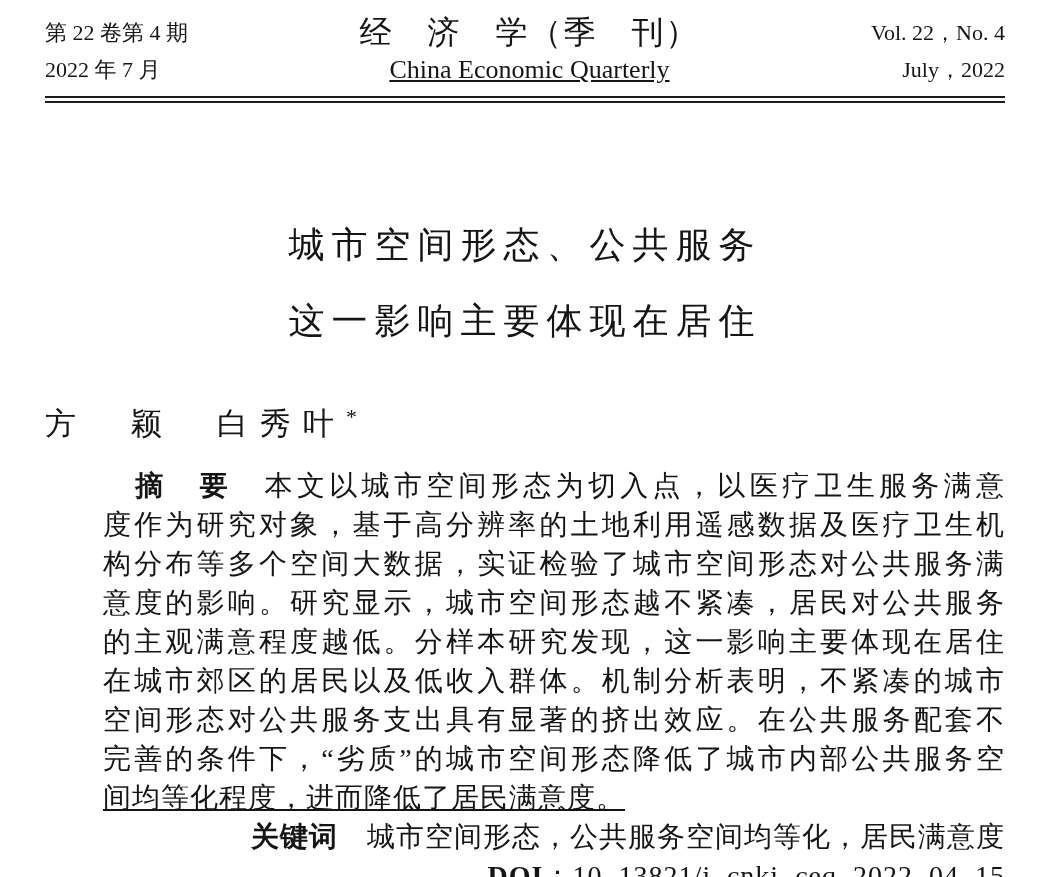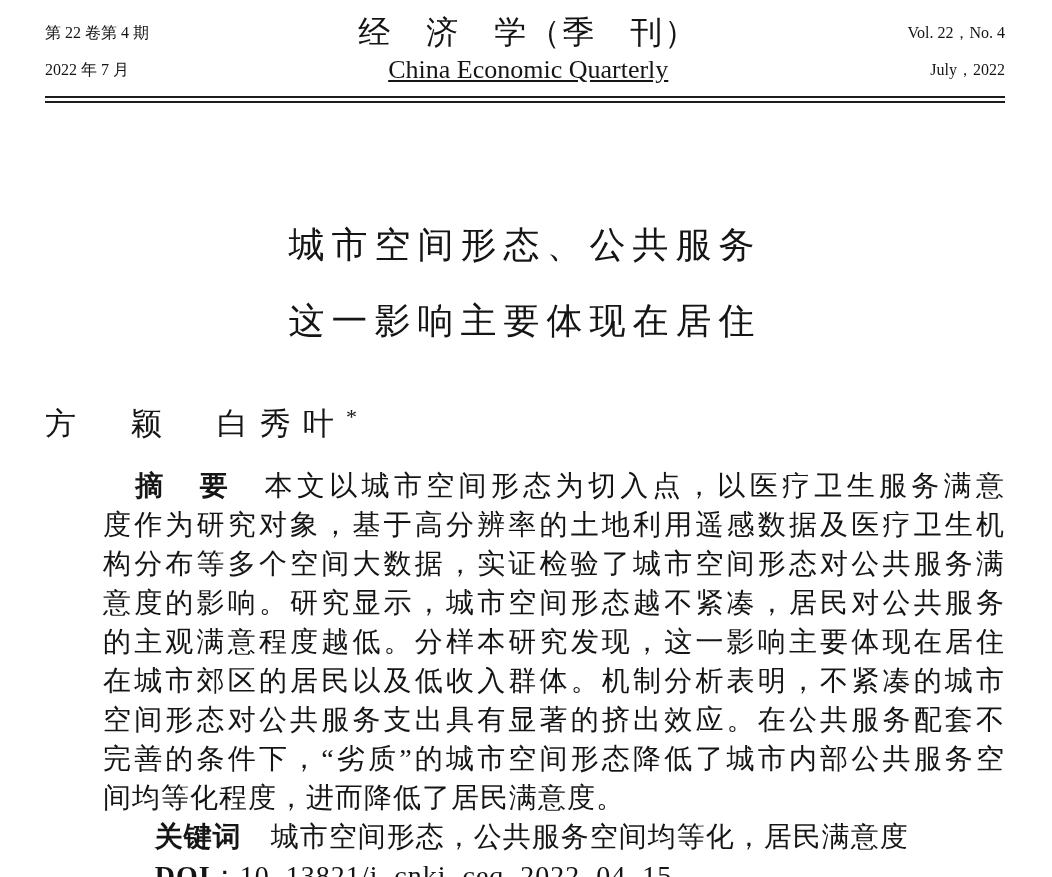--- a/index.html
+++ b/index.html
@@ -18,21 +18,21 @@
     padding: 14px 47px 0 45px;
     overflow: hidden;
   }
   
   .header {
     display: flex;
     justify-content: space-between;
     align-items: flex-start;
   }
   .h-left, .h-right {
-    font-size: 16px;
+    font-size: 22px;
     line-height: 37px;
     white-space: nowrap;
   }
   .h-left { text-align: left; }
   .h-right { text-align: right; }
   .h-center { text-align: center; }
   .h-center .cn {
     font-size: 32px;
     line-height: 37px;
     letter-spacing: 2px;
@@ -81,24 +81,25 @@
     line-height: 39px;
     letter-spacing: 1px;
   }
   .a-line {
     text-align: justify;
     text-align-last: justify;
     text-justify: inter-character;
     white-space: nowrap;
   }
   .a-line.first { text-indent: 1.15em; }
-  .a-line.last  { text-align-last: left; }
+  .a-line.last  { text-align-last: left; text-decoration: underline; }
   .kw-line, .doi-line {
     text-indent: 1.85em;
     white-space: nowrap;
+    text-align: right;
   }
   .cjk-bold { font-weight: bold; }
 </style>
 </head>
 <body>
 
 <div class="page">
 
   <div class="header">
     <div class="h-left">

